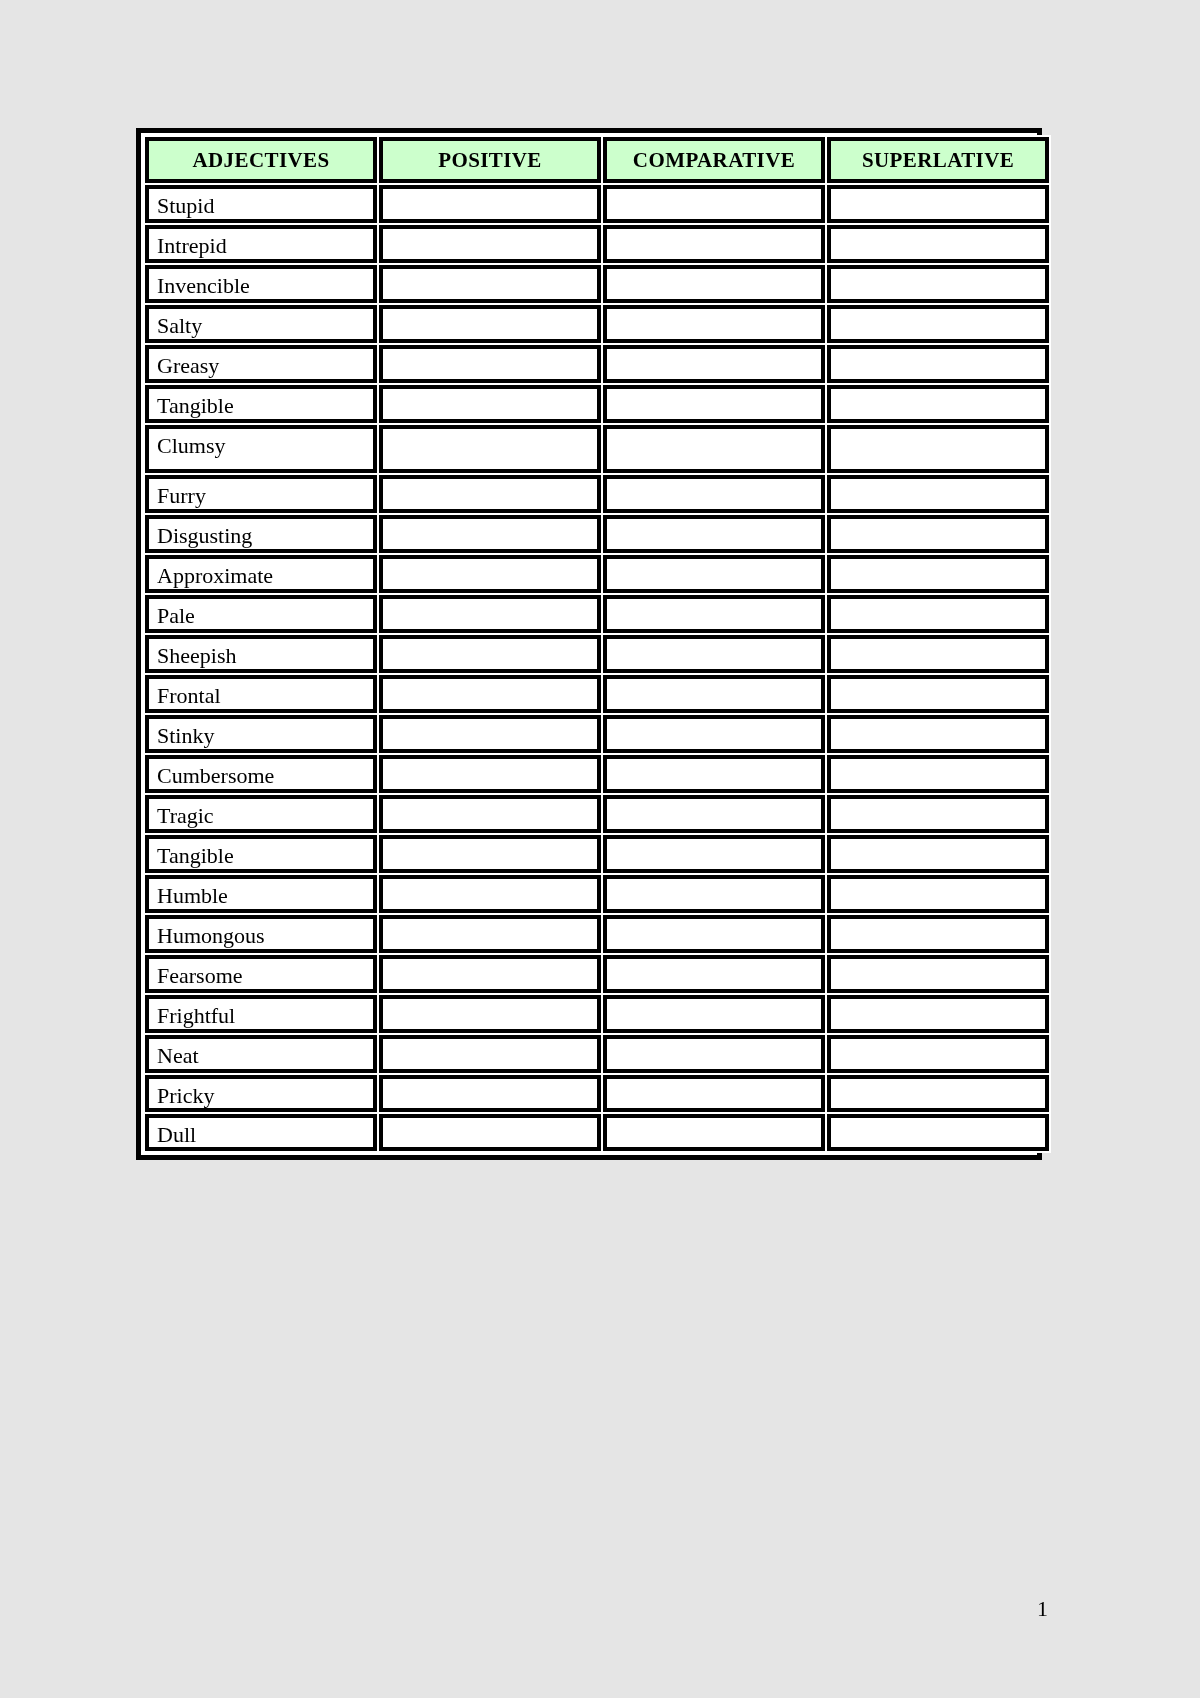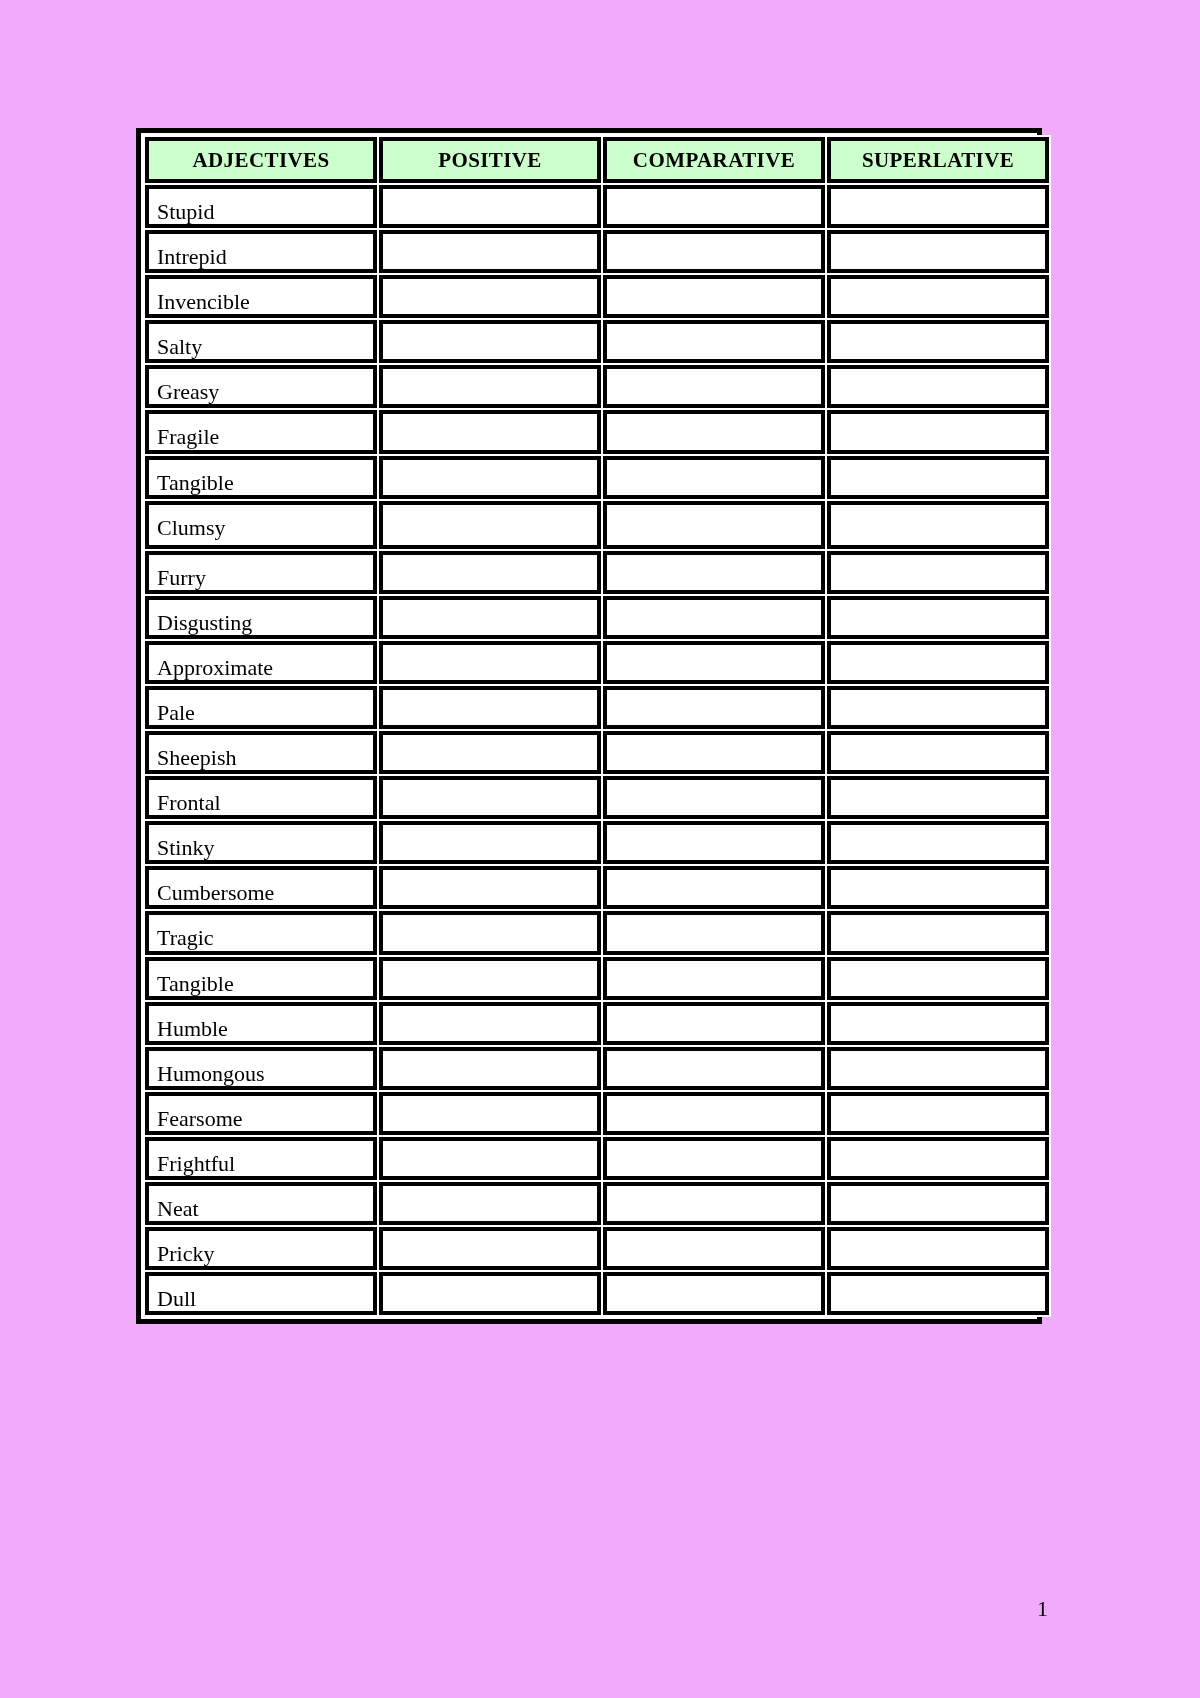--- a/index.html
+++ b/index.html
@@ -16,21 +16,21 @@
     overflow: hidden;
   }
 
   
   .page {
     position: absolute;
     left: 0;
     top: 0;
     width: 1200px;
     height: 1698px;
-    background: #f0abfc;
+    background: #e5e5e5;
   }
 
   
   .table-frame {
     position: absolute;
     left: 136px;
     top: 128px;
     width: 906px;
     border: 5px solid #000000;
     background: #ffffff;
@@ -100,21 +100,21 @@
     height: 38px;
     padding: 1px 6px;
     vertical-align: top;
     font-size: 22px;
     line-height: 1.05;
     background: #ffffff;
   }
   td.cell.adj-cell {
     text-align: left;
     padding-left: 8px;
-    padding-top: 11px;
+    padding-top: 5px;
   }
   td.cell.blank-cell { }
 
   tr.tall td.cell { height: 48px; }
   tr.short td.cell { height: 30px; }
 
   .adj-text {
     display: block;
     white-space: nowrap;
   }
@@ -186,28 +186,20 @@
           <tr>
             <td class="cell adj-cell">
               <span class="adj-text">Greasy</span>
             </td>
             <td class="cell blank-cell"><span></span></td>
             <td class="cell blank-cell"><span></span></td>
             <td class="cell blank-cell"><span></span></td>
           </tr>
           <tr>
             <td class="cell adj-cell">
-              <span class="adj-text">Fragile</span>
-            </td>
-            <td class="cell blank-cell"><span></span></td>
-            <td class="cell blank-cell"><span></span></td>
-            <td class="cell blank-cell"><span></span></td>
-          </tr>
-          <tr>
-            <td class="cell adj-cell">
               <span class="adj-text">Tangible</span>
             </td>
             <td class="cell blank-cell"><span></span></td>
             <td class="cell blank-cell"><span></span></td>
             <td class="cell blank-cell"><span></span></td>
           </tr>
           <tr class="tall">
             <td class="cell adj-cell">
               <span class="adj-text">Clumsy</span>
             </td>

